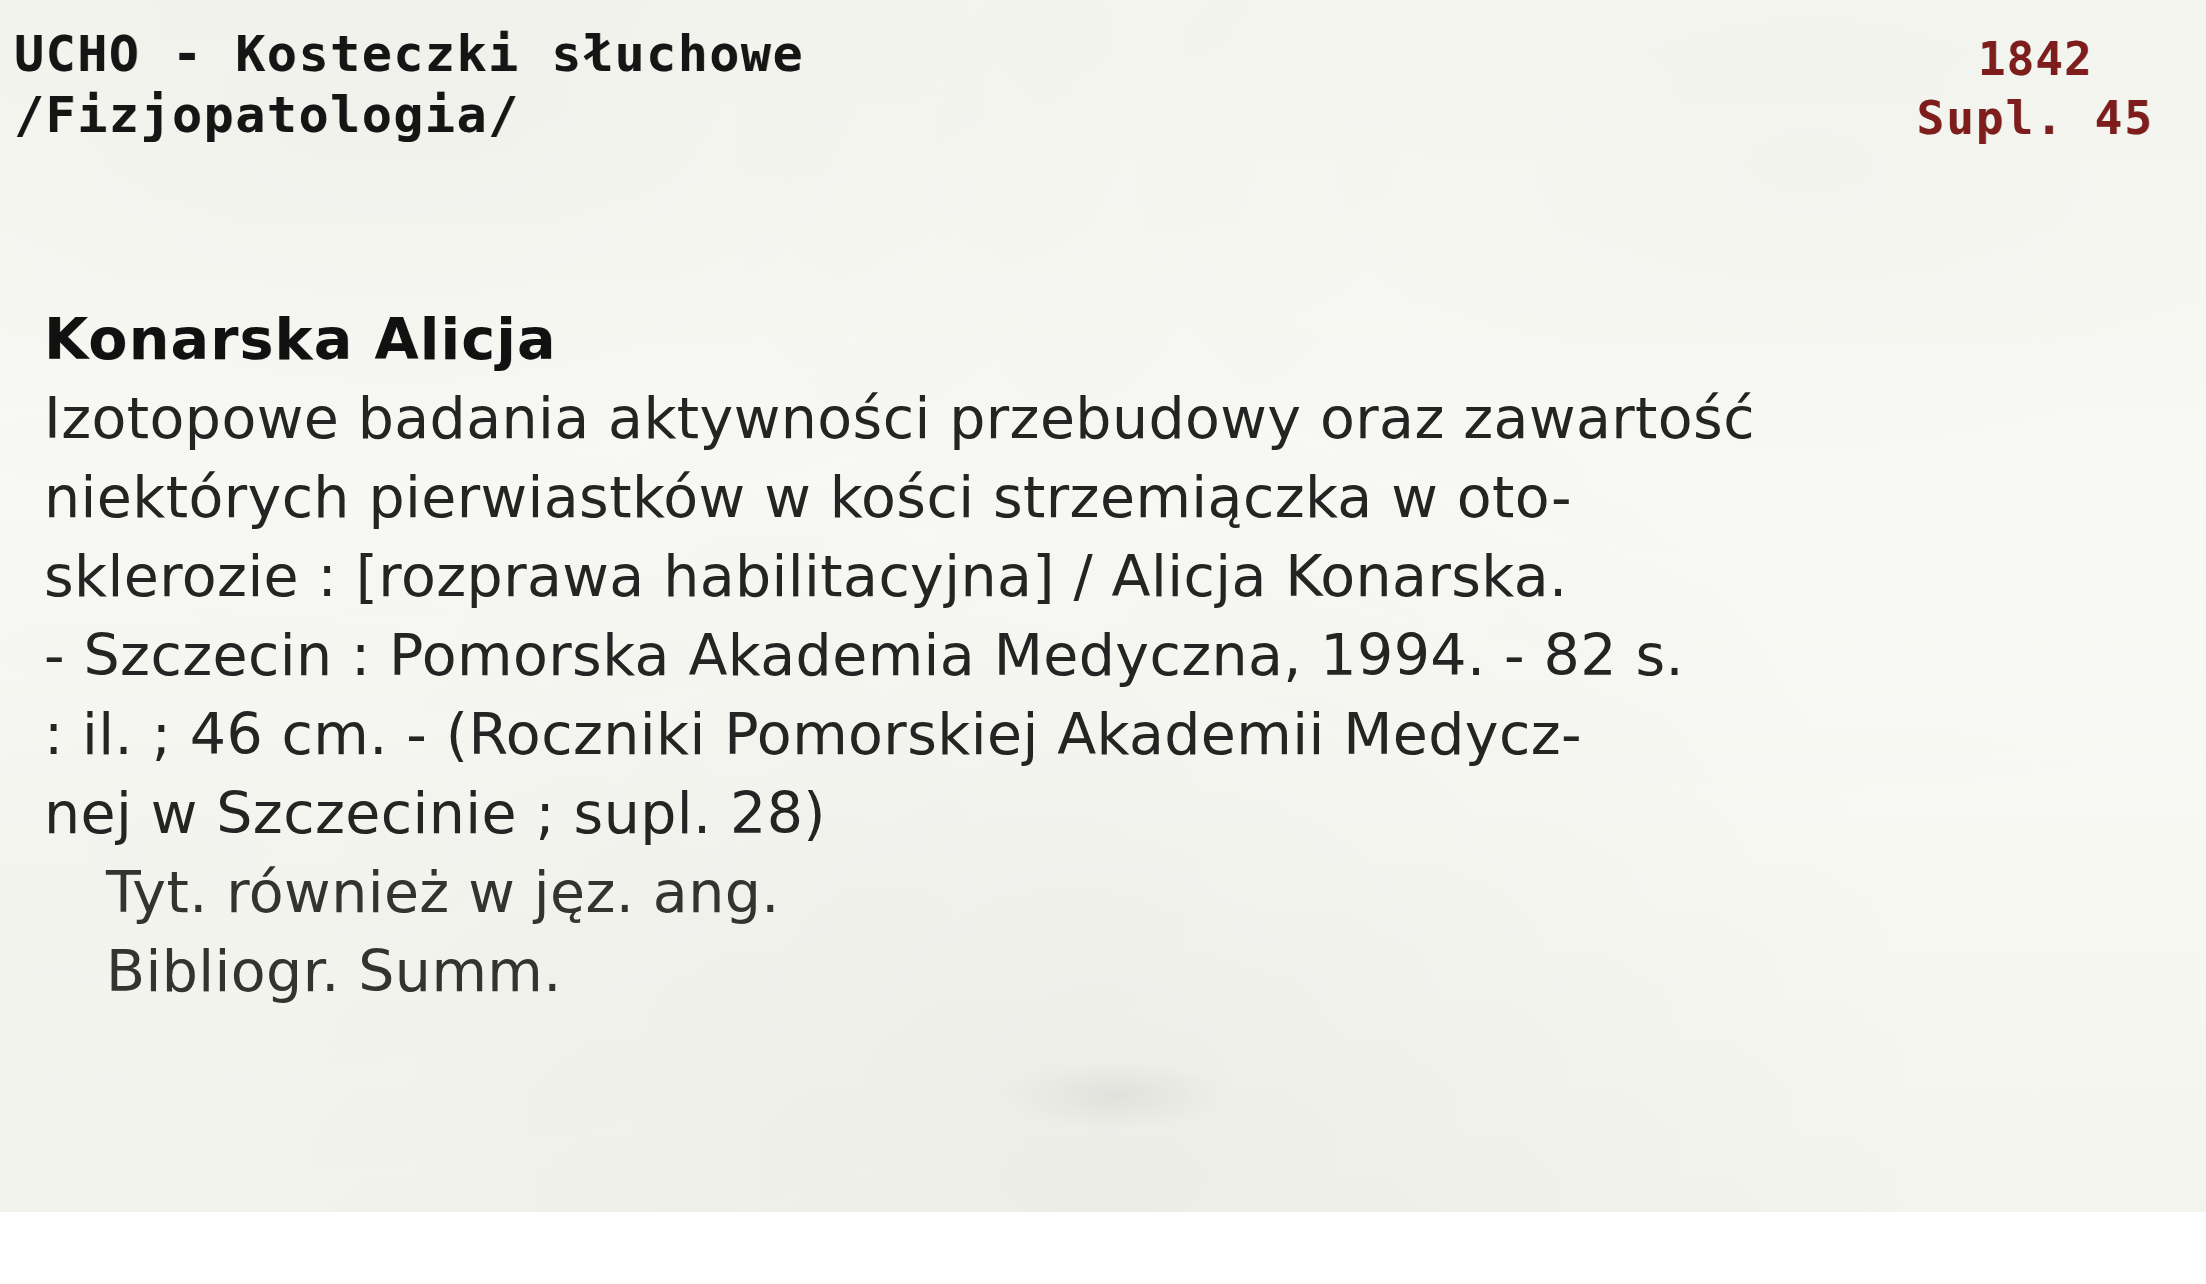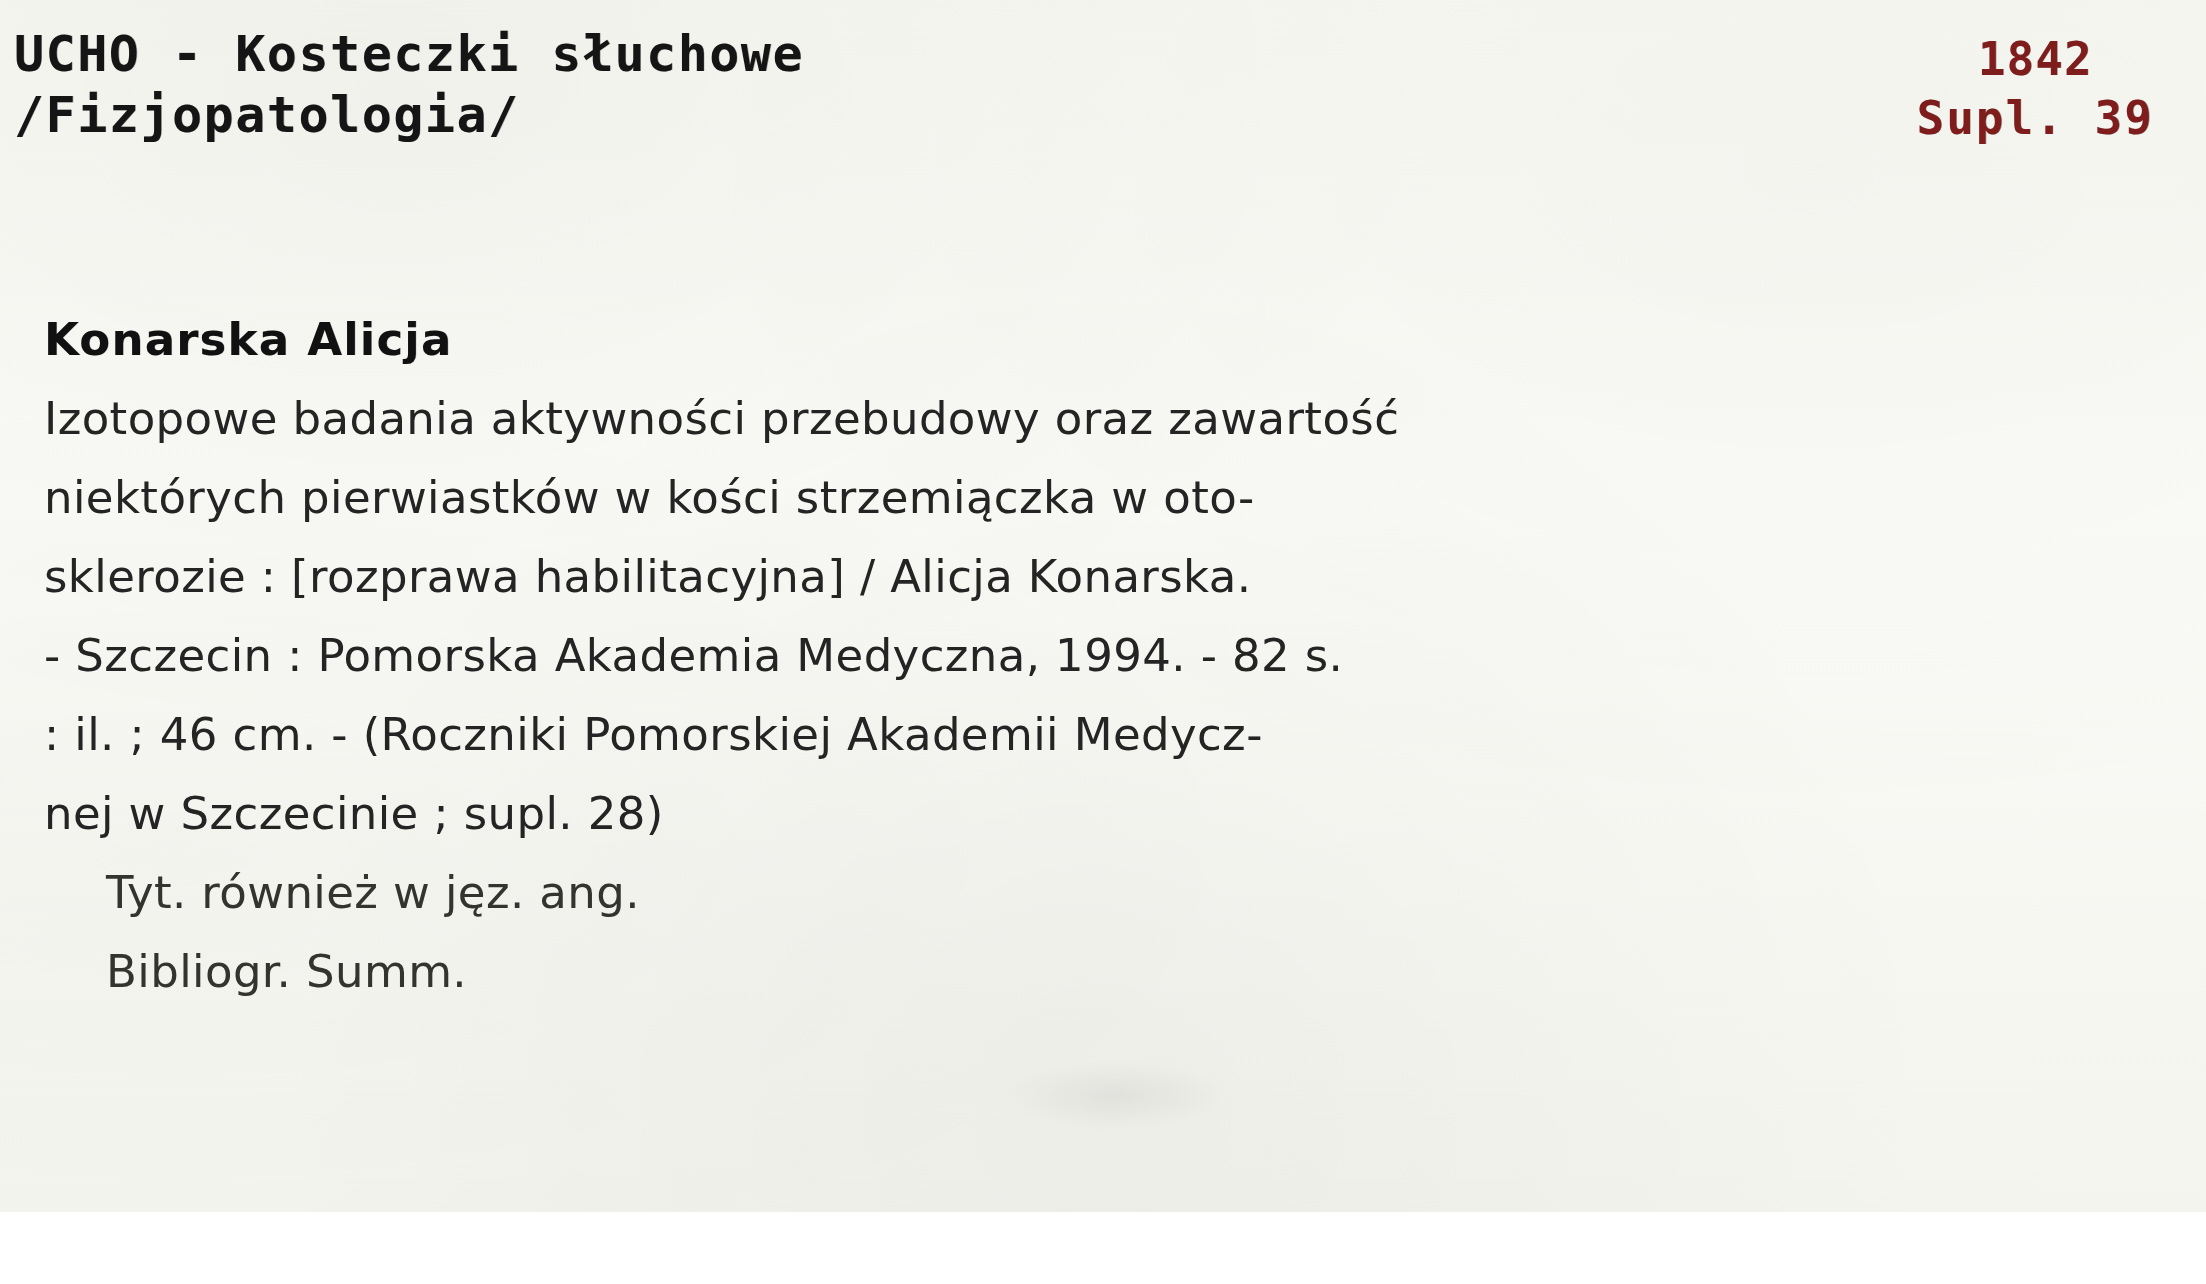--- a/index.html
+++ b/index.html
@@ -78,21 +78,21 @@
     display: block;
     letter-spacing: 2px;
   }
 
   .body-block {
     position: absolute;
     left: 44px;
     top: 300px;
     right: 24px;
     font-family: "DejaVu Sans", sans-serif;
-    font-size: 45px;
+    font-size: 57px;
     line-height: 79px;
     letter-spacing: 0.4px;
     color: #222222;
   }
   .author {
     font-weight: 700;
     letter-spacing: 1.2px;
     color: #111111;
     text-shadow: 0.5px 0.3px 0 rgba(0,0,0,0.25);
   }
@@ -113,21 +113,21 @@
 
 <div class="card">
 
   <div class="header">
     <div class="heading-block">
       <span>UCHO - Kosteczki słuchowe</span>
       <span class="line2">/Fizjopatologia/</span>
     </div>
     <div class="call-block">
       <span>1842</span>
-      <span class="supl">Supl. 39</span>
+      <span class="supl">Supl. 45</span>
     </div>
   </div>
 
   <div class="body-block">
     <div class="author">Konarska Alicja</div>
 
     <div class="desc-line">Izotopowe badania aktywności przebudowy oraz zawartość</div>
     <div class="desc-line">niektórych pierwiastków w kości strzemiączka w oto-</div>
     <div class="desc-line">sklerozie : [rozprawa habilitacyjna] / Alicja Konarska.</div>
     <div class="desc-line">- Szczecin : Pomorska Akademia Medyczna, 1994. - 82 s.</div>

